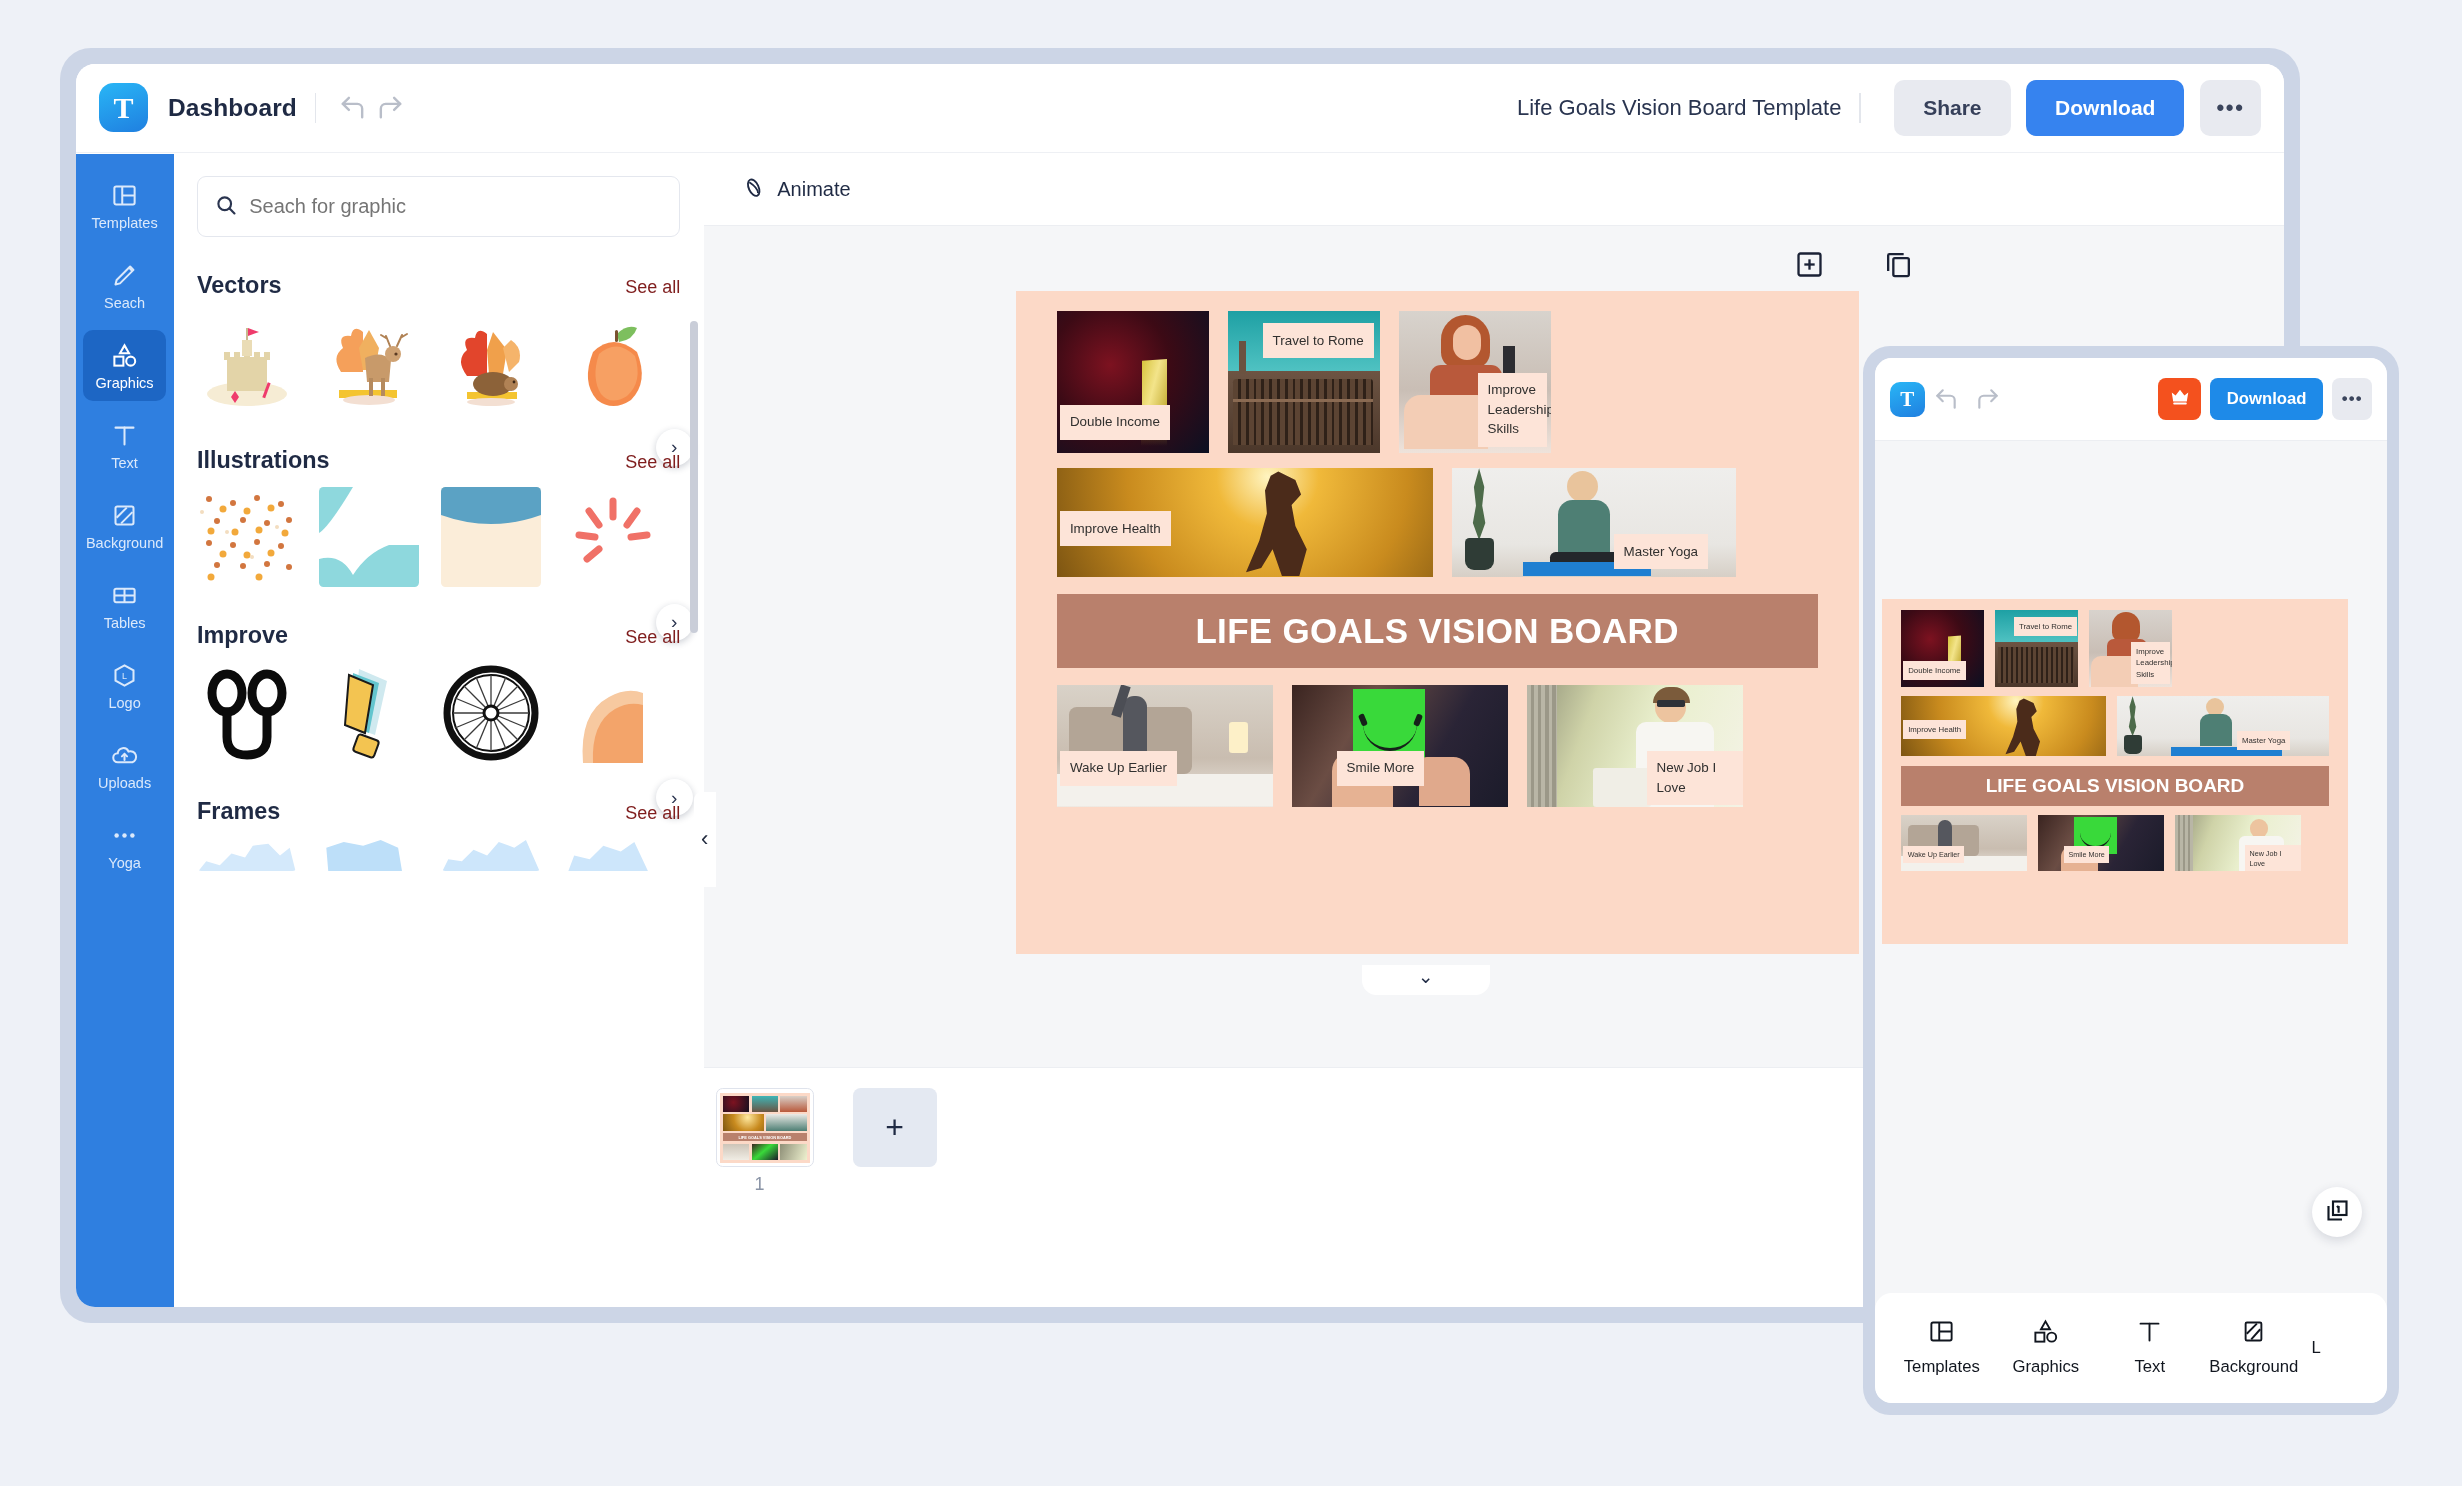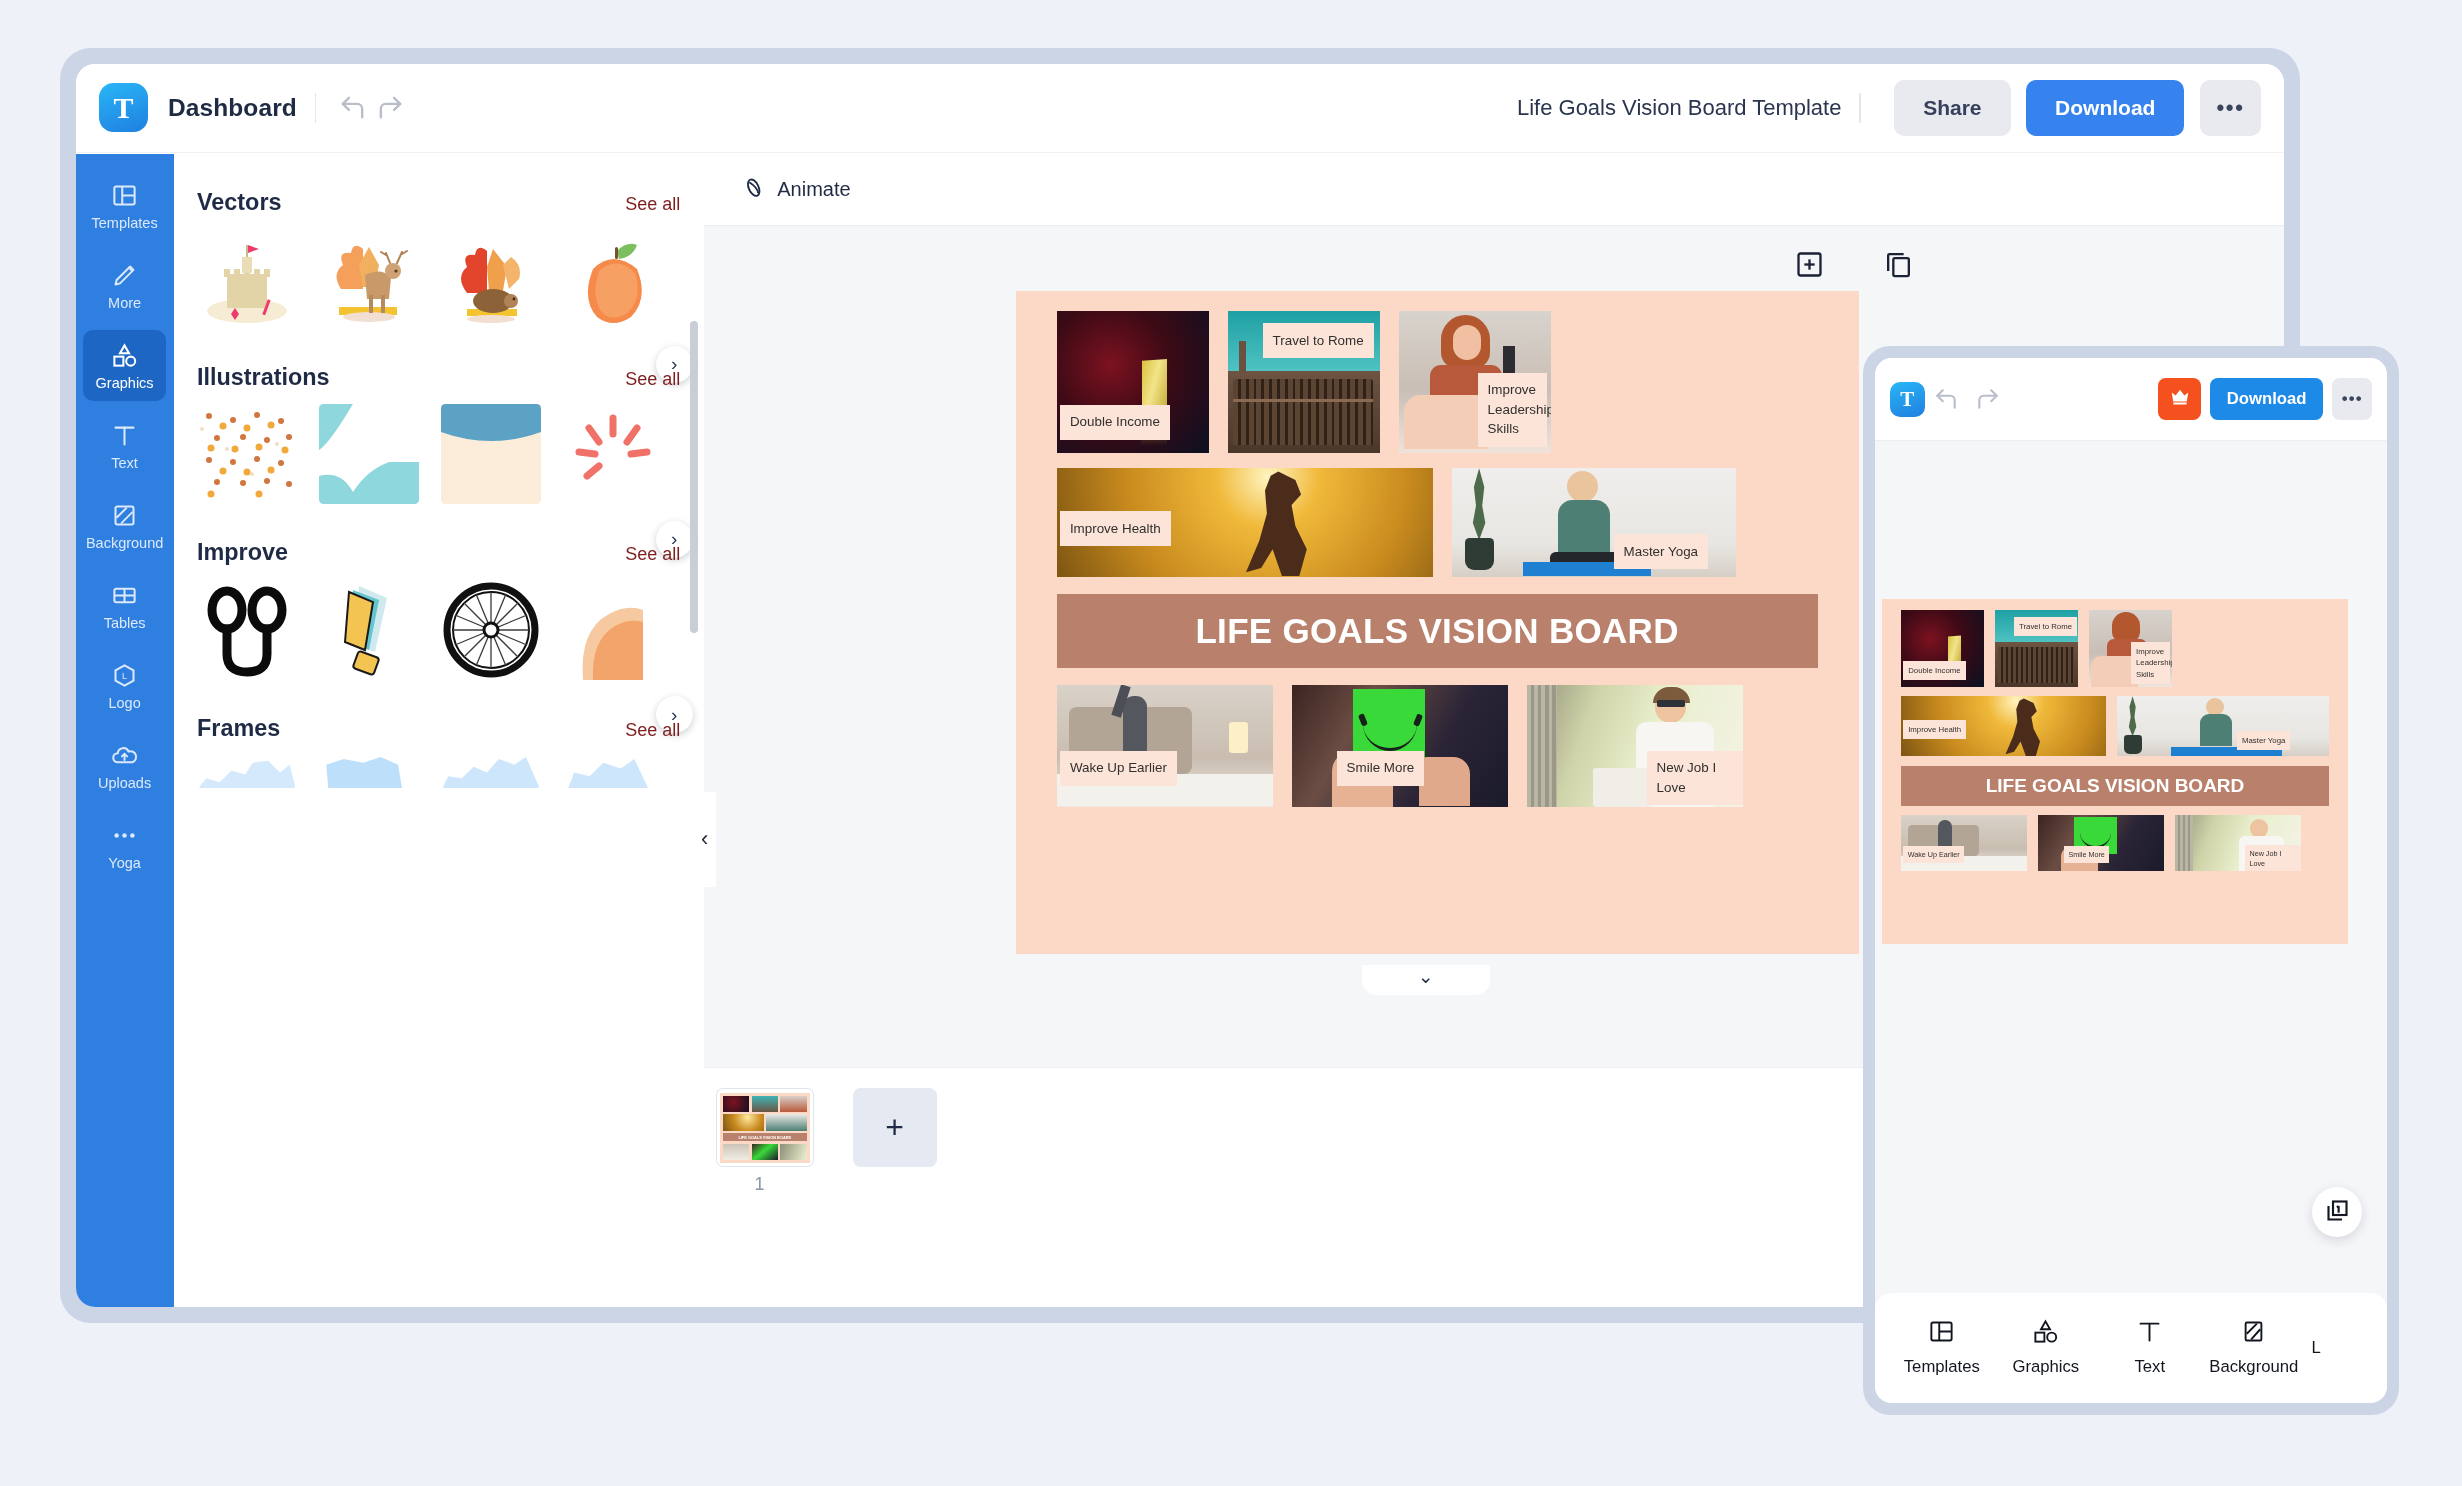--- a/index.html
+++ b/index.html
@@ -277,21 +277,21 @@
           <span class="rail-label">Templates</span>
         </div>
 
         <div class="rail-item">
           <span class="rail-ico">
             <svg width="27" height="27" viewBox="0 0 24 24" fill="none" stroke="currentColor" stroke-width="1.8" stroke-linejoin="round">
                 <path d="M4 20l4-1L20 7l-3-3L5 16z"></path>
                 <path d="M16 5l3 3"></path>
               </svg>
           </span>
-          <span class="rail-label">More</span>
+          <span class="rail-label">Seach</span>
         </div>
 
         <div class="rail-item active">
           <span class="rail-ico">
             <svg width="27" height="27" viewBox="0 0 24 24" fill="none" stroke="currentColor" stroke-width="1.8">
                 <polygon points="12,3 16,10 8,10"></polygon>
                 <rect x="3" y="13" width="8" height="8"></rect>
                 <circle cx="17.5" cy="17" r="4"></circle>
               </svg>
           </span>
@@ -358,20 +358,29 @@
                 <circle cx="12" cy="12" r="2"></circle>
                 <circle cx="19" cy="12" r="2"></circle>
               </svg>
           </span>
           <span class="rail-label">Yoga</span>
         </div>
       </div>
 
       <div class="panel">
 
+        <div class="search-wrap">
+          <span>
+            <svg width="23.4" height="23.4" viewBox="0 0 24 24" fill="none" stroke="#2b3550" stroke-width="2.2" stroke-linecap="round">
+                <circle cx="11" cy="11" r="6.5"></circle>
+                <line x1="16" y1="16" x2="21" y2="21"></line>
+              </svg>
+          </span>
+          <input placeholder="Seach for graphic" style="">
+        </div>
 
         <div class="sec">
           <div class="sec-head">
             <span class="sec-name">Vectors</span>
             <span class="see-all">See all</span>
           </div>
           <div class="thumbs">
             <div class="thumb">
               <svg viewBox="0 0 100 100" width="100" height="100">
                 <ellipse cx="50" cy="82" rx="40" ry="12" fill="#f6ecd4"></ellipse>

